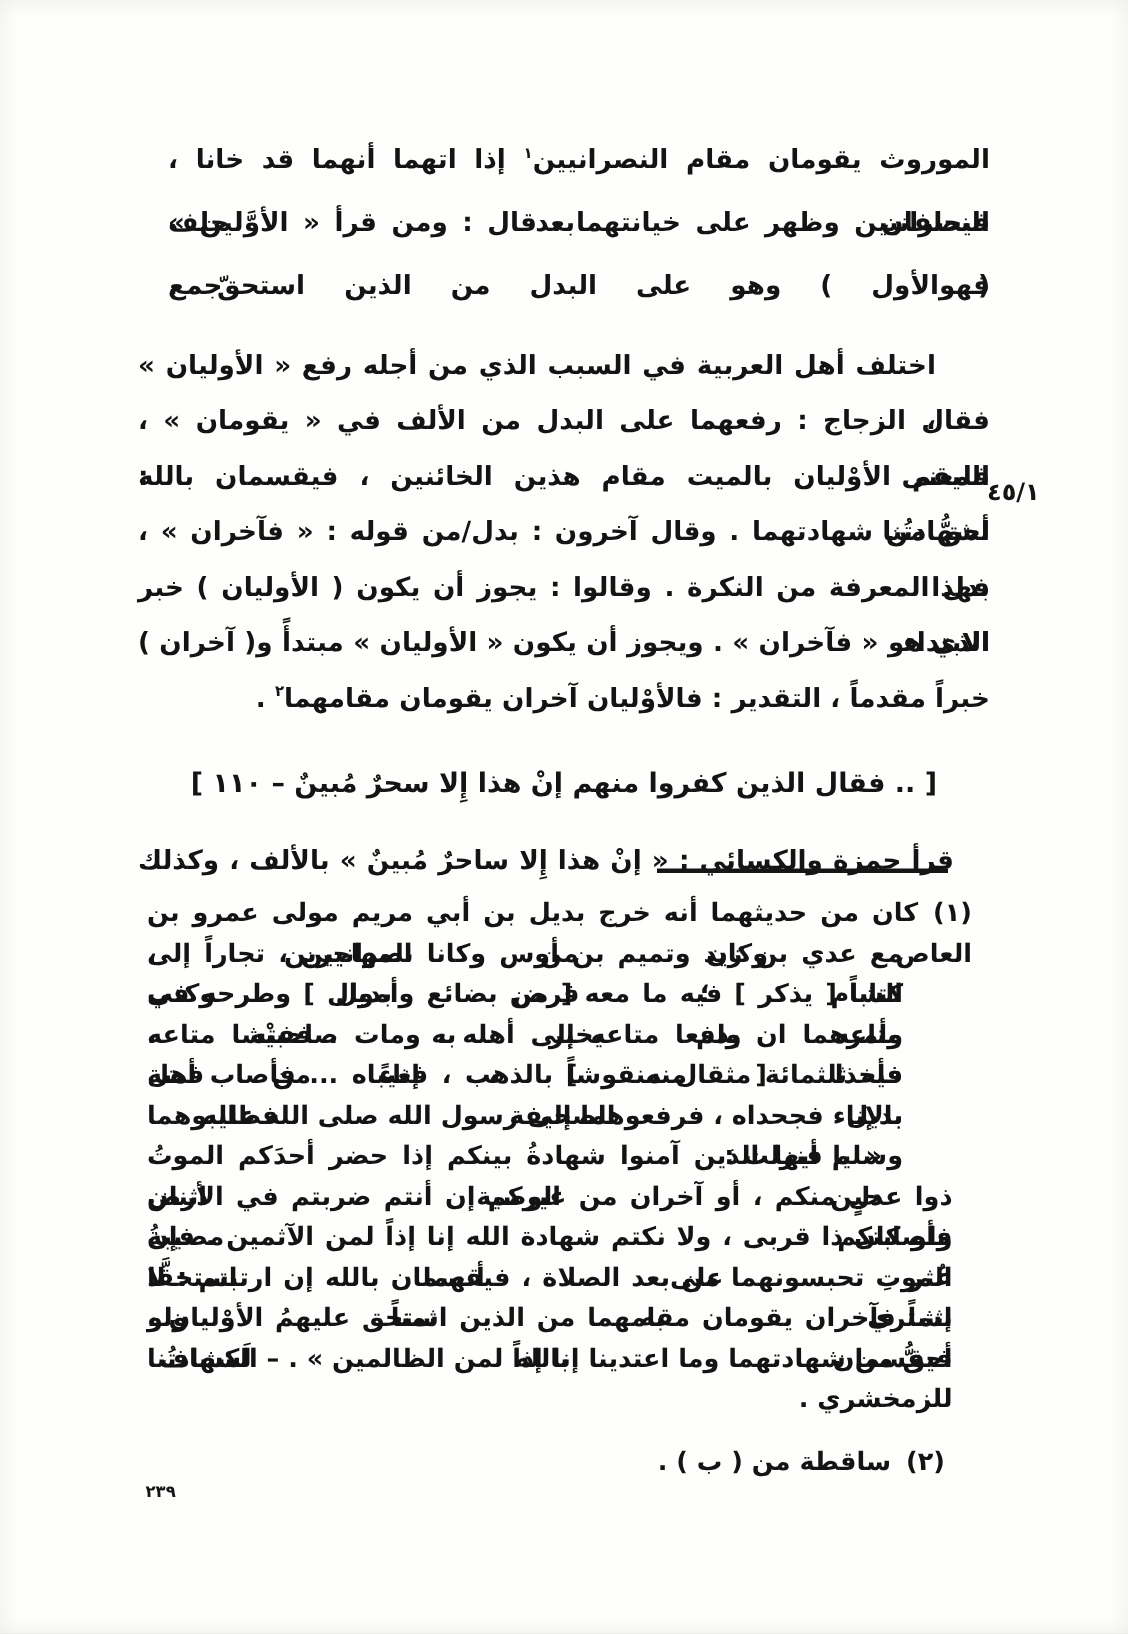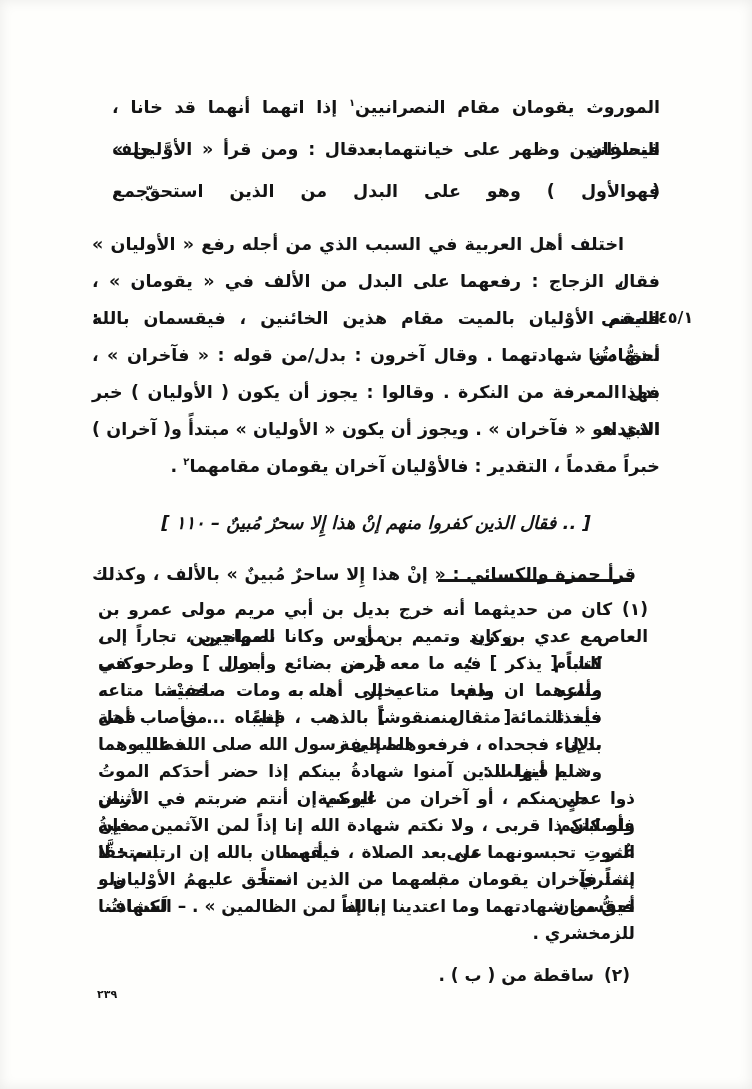--- a/index.html
+++ b/index.html
@@ -15,40 +15,40 @@
     font-weight:700;letter-spacing:0;
   }
   .p1 .line{height:42px;line-height:42px;font-size:17.5px;margin-left:20px;}
   .p2 .line{height:37px;line-height:37px;font-size:17.5px;}
   .p2{margin-top:14px;}
   .indent{padding-right:36px;}
   .last-right{text-align:center;text-align-last:right;-moz-text-align-last:right;}
   sup.fnref{font-size:10px;vertical-align:super;line-height:0;font-weight:700;}
   .verse-banner{
     margin-top:17px;height:42px;line-height:42px;font-size:18px;font-weight:700;
-    text-align:center;text-align-last:center;font-style:italic;-moz-text-align-last:center;
+    text-align:center;text-align-last:center;-moz-text-align-last:center;
   }
   .reading-line{
     margin-top:9px;height:42px;line-height:42px;font-size:17.5px;font-weight:700;
     padding-right:24px;text-align:justify;text-align-last:justify;-moz-text-align-last:justify;
   }
   .fn-divider{position:absolute;top:579px;left:438px;width:194px;height:2.5px;background:#161616;}
   .footnotes{position:absolute;top:596px;right:104px;width:550px;}
   .fn-line{
     height:27px;line-height:27px;font-size:17px;font-weight:700;
     text-align:justify;text-align-last:justify;-moz-text-align-last:justify;
   }
   .fn-line.cont{margin-right:46px;}
   .fn-line.qfirst{margin-right:60px;}
   .fn-line.quote{margin-right:13px;}
   .fn-line.end{text-align:right;text-align-last:right;-moz-text-align-last:right;}
   .fn2-line{margin-right:18px;margin-top:42px;}
   .fn-marker{padding-left:10px;}
   .margin-note{
-    position:absolute;left:658px;top:308px;font-size:16px;font-weight:700;
+    position:absolute;left:658px;top:318px;font-size:16px;font-weight:700;
     direction:rtl;white-space:nowrap;
   }
   .page-number{position:absolute;left:97px;top:988px;font-size:11px;font-weight:700;}
 </style>
 </head>
 <body>
 
 <div class="page">
 
   <div class="margin-note">٤٥/١</div>

